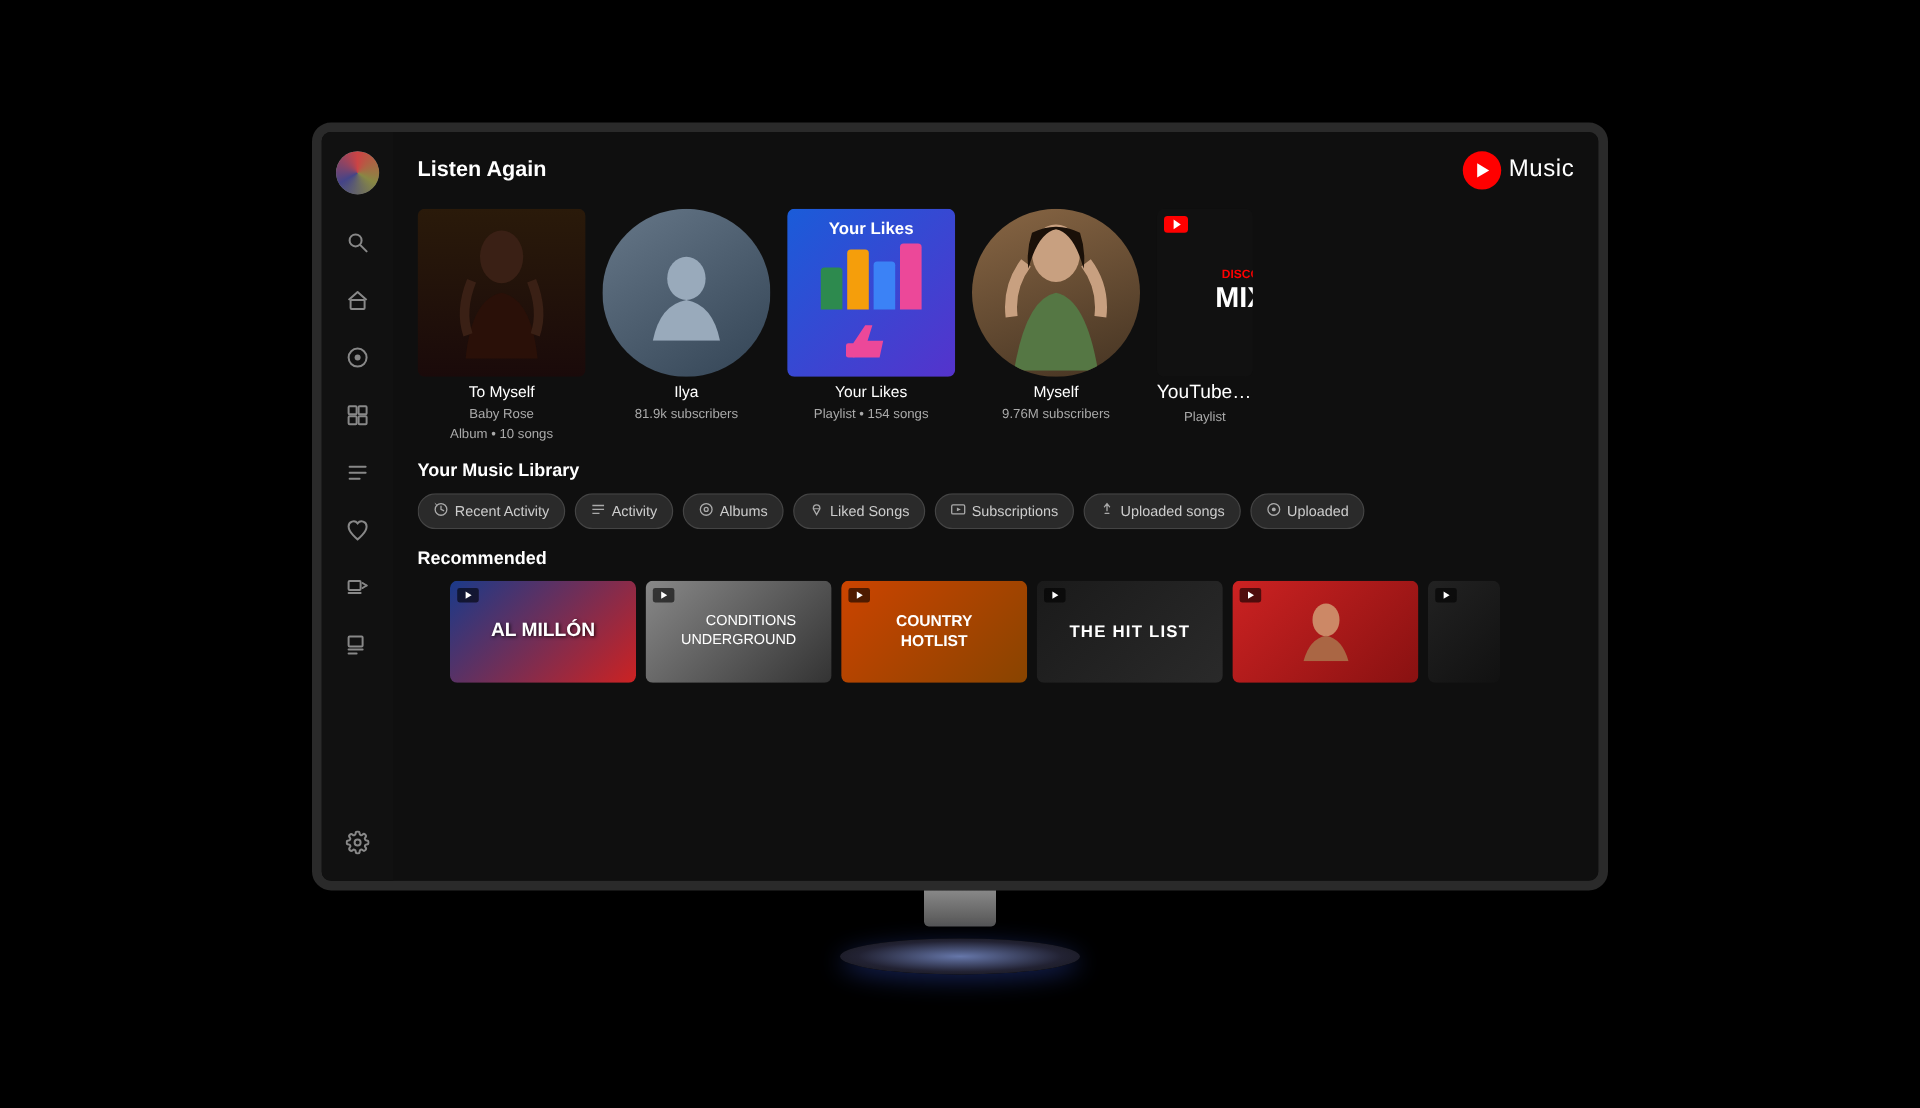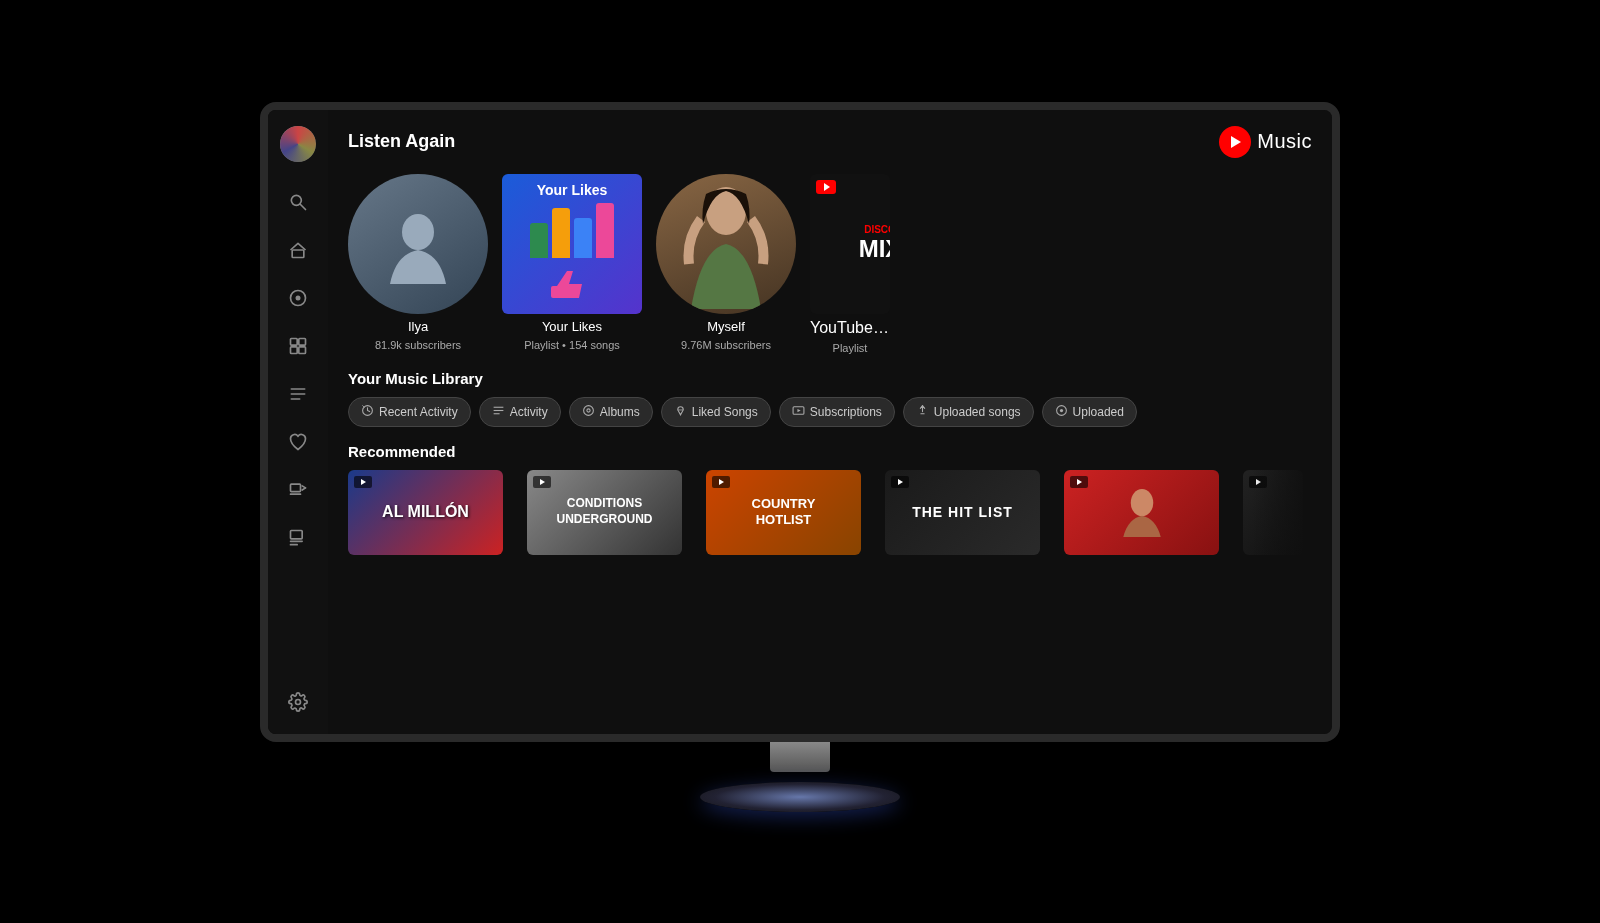--- a/index.html
+++ b/index.html
@@ -364,22 +364,23 @@
       flex-shrink: 0;
     }
 
     .chip-icon {
       font-size: 13px;
     }
 
     
     .rec-cards {
       display: flex;
-      gap: 24px;
-      overflow: hidden;
+      gap: 8px;
+      overflow: hidden;
+      margin-left: 27px;
     }
 
     .rec-card {
       width: 155px;
       height: 85px;
       border-radius: 6px;
       overflow: hidden;
       flex-shrink: 0;
       position: relative;
     }
@@ -529,20 +530,35 @@
             <div class="yt-music-logo">
               <div class="yt-play-icon"></div>
               <span class="yt-music-text">Music</span>
             </div>
           </div>
 
           <div class="scroll-fade-right">
             <div class="cards-row">
 
 
+              <div class="card">
+                <div class="card-image">
+                  <div class="baby-rose-bg">
+                    <svg width="80" height="110" viewBox="0 0 80 110">
+                      <ellipse cx="40" cy="25" rx="18" ry="22" fill="#3a2015"></ellipse>
+                      <path d="M10 110 Q15 60 40 55 Q65 60 70 110" fill="#2a1008"></path>
+                      <path d="M15 45 Q5 70 12 90" stroke="#3a2015" stroke-width="8" fill="none"></path>
+                      <path d="M65 45 Q75 70 68 90" stroke="#3a2015" stroke-width="8" fill="none"></path>
+                    </svg>
+                  </div>
+                </div>
+                <div class="card-title">To Myself</div>
+                <div class="card-subtitle">Baby Rose</div>
+                <div class="card-subtitle">Album • 10 songs</div>
+              </div>
 
               <div class="card">
                 <div class="card-image circle">
                   <div class="ilya-bg" style="width:100%;height:100%;background:linear-gradient(145deg,#667788,#334455);display:flex;align-items:center;justify-content:center;">
                     <svg width="80" height="80" viewBox="0 0 80 80">
                       <ellipse cx="40" cy="28" rx="16" ry="18" fill="#99aabb"></ellipse>
                       <path d="M12 80 Q18 50 40 46 Q62 50 68 80" fill="#99aabb"></path>
                     </svg>
                   </div>
                 </div>
@@ -691,21 +707,21 @@
               <div class="rec-card">
                 <div class="rec-card-gradient almillon-bg">
                   <div class="rec-card-yt"></div>
                   <div class="rec-card-text" style="font-size:16px;color:#fff;font-weight:900;text-shadow:1px 1px 3px rgba(0,0,0,0.8);">AL MILLÓN</div>
                 </div>
               </div>
 
               <div class="rec-card">
                 <div class="rec-card-gradient conditions-bg">
                   <div class="rec-card-yt"></div>
-                  <div class="rec-card-text" style="font-size:12px;color:#fff;line-height:1.3;font-weight:700;">Conditions<br>Underground</div>
+                  <div class="rec-card-text" style="font-size:12px;color:#fff;line-height:1.3;font-weight:400;text-align:right;">Conditions<br>Underground</div>
                 </div>
               </div>
 
               <div class="rec-card">
                 <div class="rec-card-gradient country-bg">
                   <div class="rec-card-yt"></div>
                   <div class="rec-card-text" style="font-size:13px;color:#fff;font-weight:900;">COUNTRY<br>HOTLIST</div>
                 </div>
               </div>
 

